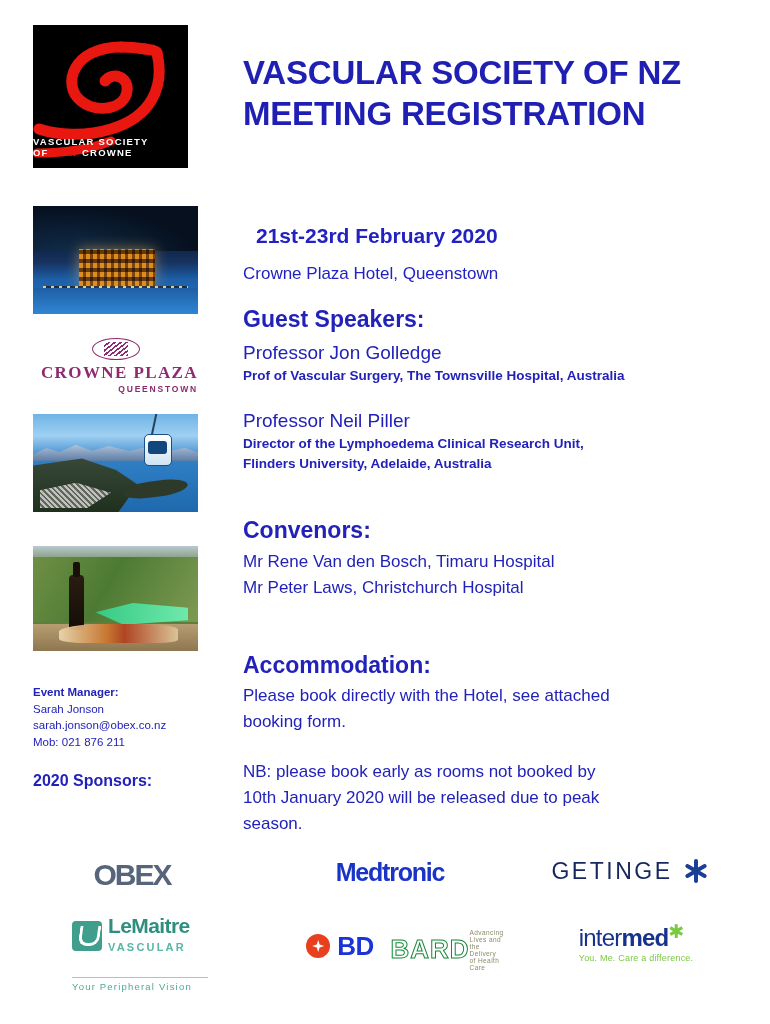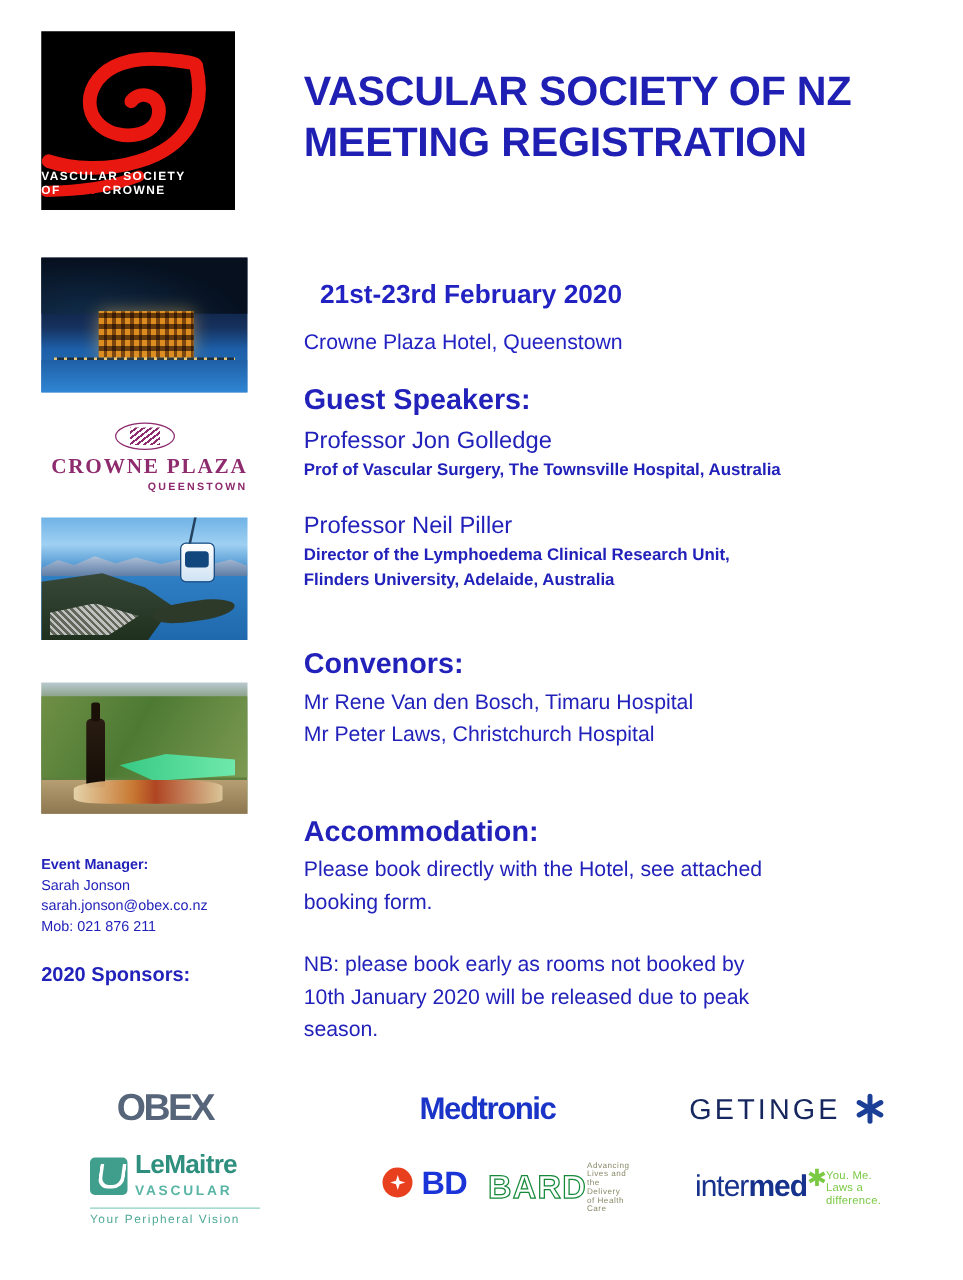--- a/index.html
+++ b/index.html
@@ -96,51 +96,51 @@
 
   .blk-date{position:absolute;left:0;top:157px;}
   .blk-speakers{position:absolute;left:0;top:252px;}
   .blk-convenors{position:absolute;left:0;top:463px;}
   .blk-accom{position:absolute;left:0;top:598px;}
 
   
   .sponsor-row{position:absolute;left:0;width:770px;}
   .row1{top:858px;height:58px;}
   .row2{top:916px;height:70px;}
-  .slot{position:absolute;display:flex;align-items:center;justify-content:center;}
+  .slot{position:absolute;display:flex;justify-content:center;}
 
   .obex{color:#56657a;font-weight:bold;font-size:30px;letter-spacing:-2px;
         font-family:"Liberation Sans",sans-serif;}
   .medtronic{color:#1a34c8;font-weight:bold;font-size:25px;letter-spacing:-1.2px;}
   .getinge{color:#16265e;font-size:23px;letter-spacing:2.5px;font-weight:500;}
   .getinge-mark{display:inline-block;width:26px;height:26px;margin-left:10px;position:relative;vertical-align:-5px;}
   .getinge-mark i{position:absolute;left:11px;top:1px;width:4px;height:12px;background:#1b3f96;border-radius:2px;
         transform-origin:50% 12px;display:block;}
 
   .lemaitre{display:flex;flex-direction:column;align-items:flex-start;}
   .lm-top{display:flex;align-items:center;}
   .lm-mark{width:30px;height:30px;background:#3f9e8c;border-radius:4px;margin-right:6px;position:relative;}
   .lm-mark:after{content:"";position:absolute;left:7px;top:5px;width:15px;height:17px;border:3px solid #fff;
         border-top:none;border-radius:0 0 9px 9px;transform:skewX(-8deg);}
   .lm-name{color:#2e8f7e;font-weight:bold;font-size:21px;line-height:20px;letter-spacing:-.6px;}
   .lm-sub{color:#59b5a5;font-size:11px;letter-spacing:2.2px;font-weight:bold;line-height:12px;}
-  .lm-tag{color:#4fa897;font-size:9.5px;letter-spacing:1.2px;margin-top:5px;border-top:1px solid #8fd0c4;padding-top:3px;width:136px;}
+  .lm-tag{color:#4fa897;font-size:9.5px;letter-spacing:1.2px;margin-top:22px;border-top:1px solid #8fd0c4;padding-top:3px;width:136px;}
 
   .bd{display:flex;align-items:center;}
   .bd-mark{width:24px;height:24px;background:#e8401f;border-radius:50%;margin-right:7px;position:relative;}
   .bd-mark:after{content:"";position:absolute;left:6px;top:6px;width:12px;height:12px;background:#fff;
         clip-path:polygon(50% 0,62% 38%,100% 50%,62% 62%,50% 100%,38% 62%,0 50%,38% 38%);}
   .bd-name{color:#1a34d8;font-weight:bold;font-size:26px;letter-spacing:-.5px;}
 
   .bard{display:flex;align-items:center;}
   .bard-name{color:#158a3a;font-size:26px;font-weight:bold;letter-spacing:1px;
         -webkit-text-stroke:1px #158a3a;color:transparent;}
   .bard-sub{color:#8a8a6a;font-size:6.5px;letter-spacing:.4px;margin-top:1px;}
 
-  .intermed{display:flex;flex-direction:row;align-items:flex-start;}
+  .intermed{display:flex;flex-direction:column;align-items:flex-start;}
   .im-name{font-size:24px;line-height:24px;color:#16328c;letter-spacing:-.8px;}
   .im-name b{font-weight:bold;}
   .im-star{color:#7ac943;font-size:19px;vertical-align:8px;}
   .im-tag{color:#7ac943;font-size:9px;margin-top:3px;letter-spacing:.2px;}
 </style>
 </head>
 <body>
 
 <div class="page">
 
@@ -300,18 +300,18 @@
         <span class="bard-name">BARD</span>
         <span class="bard-sub">Advancing Lives and the Delivery of Health Care</span>
       </div>
     </div>
 
     <div class="slot" style="left:556px;top:4px;width:160px;height:56px;">
       <div class="intermed">
         <div class="im-name">
           <span>inter</span><b>med</b><span class="im-star">✱</span>
         </div>
-        <div class="im-tag">You. Me. Laws a difference.</div>
+        <div class="im-tag">You. Me. Care a difference.</div>
       </div>
     </div>
   </div>
 
 </div>
 
 </body></html>

